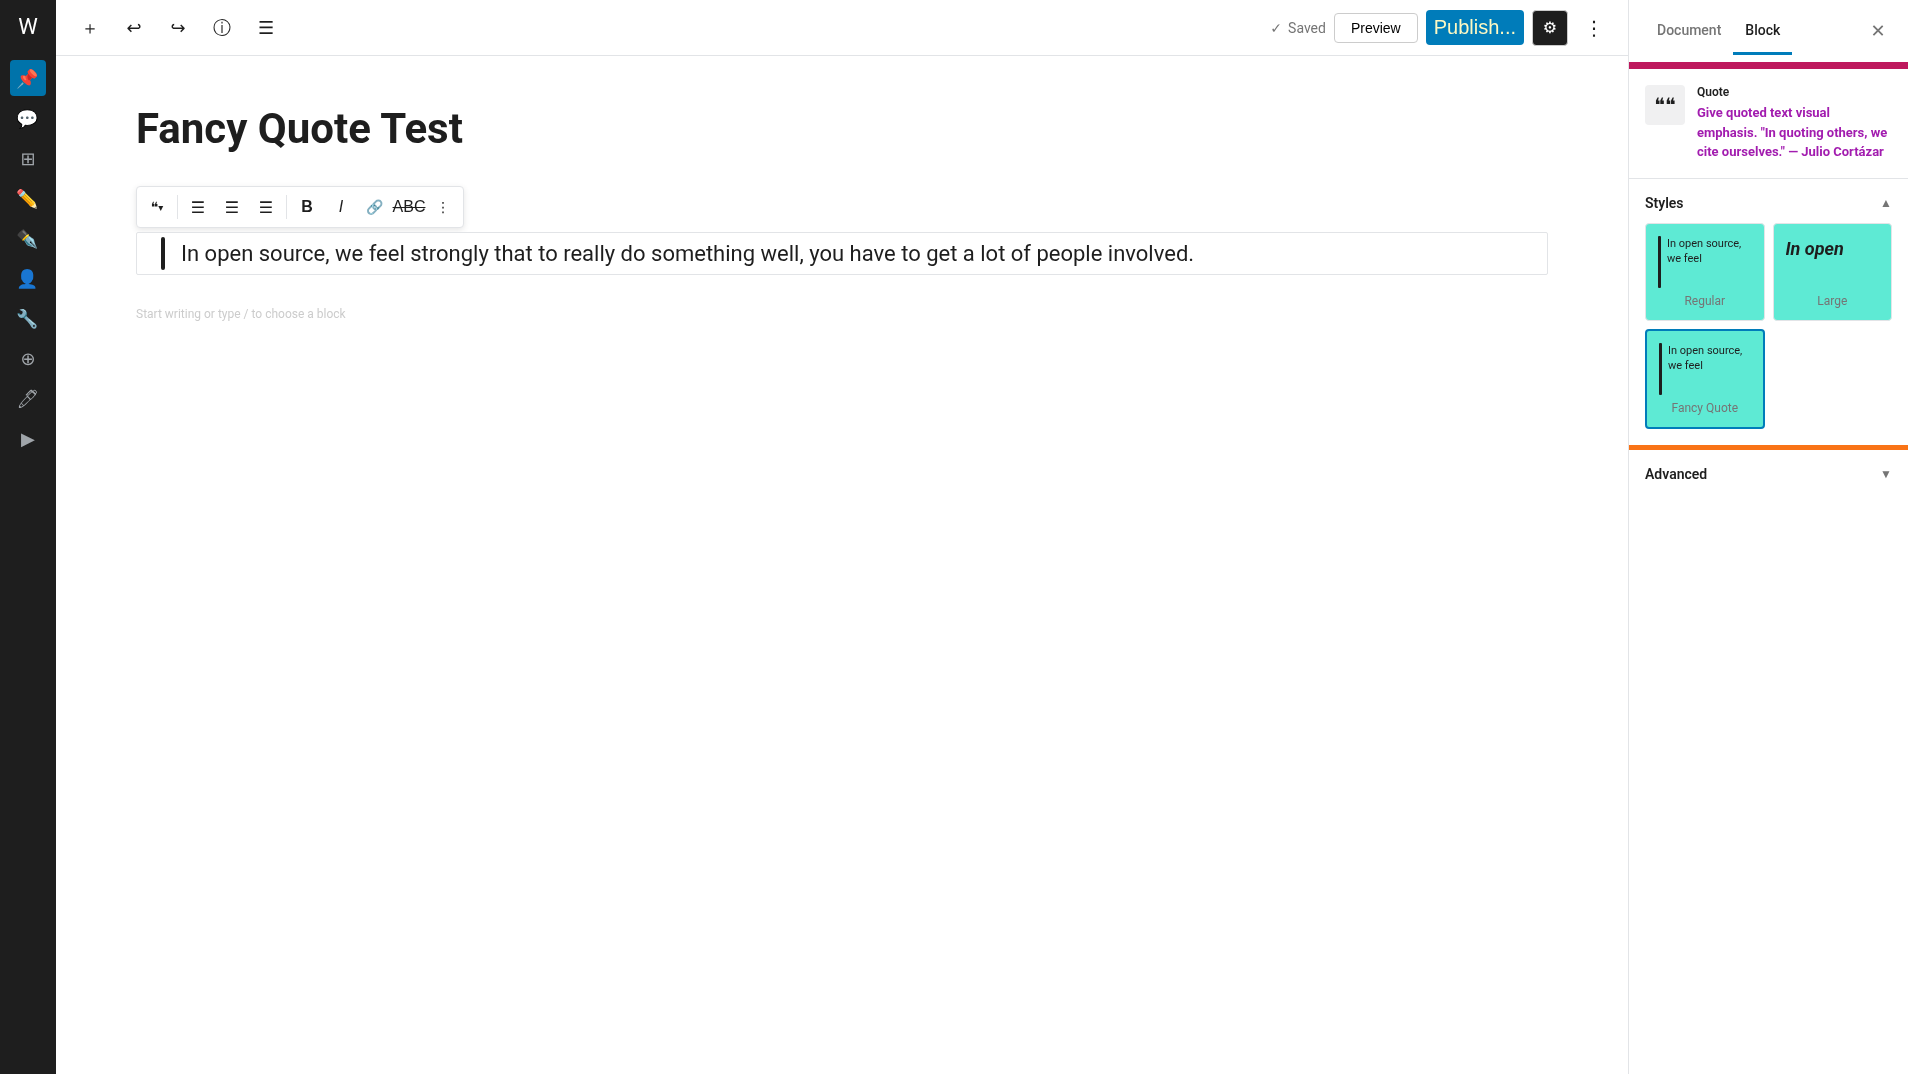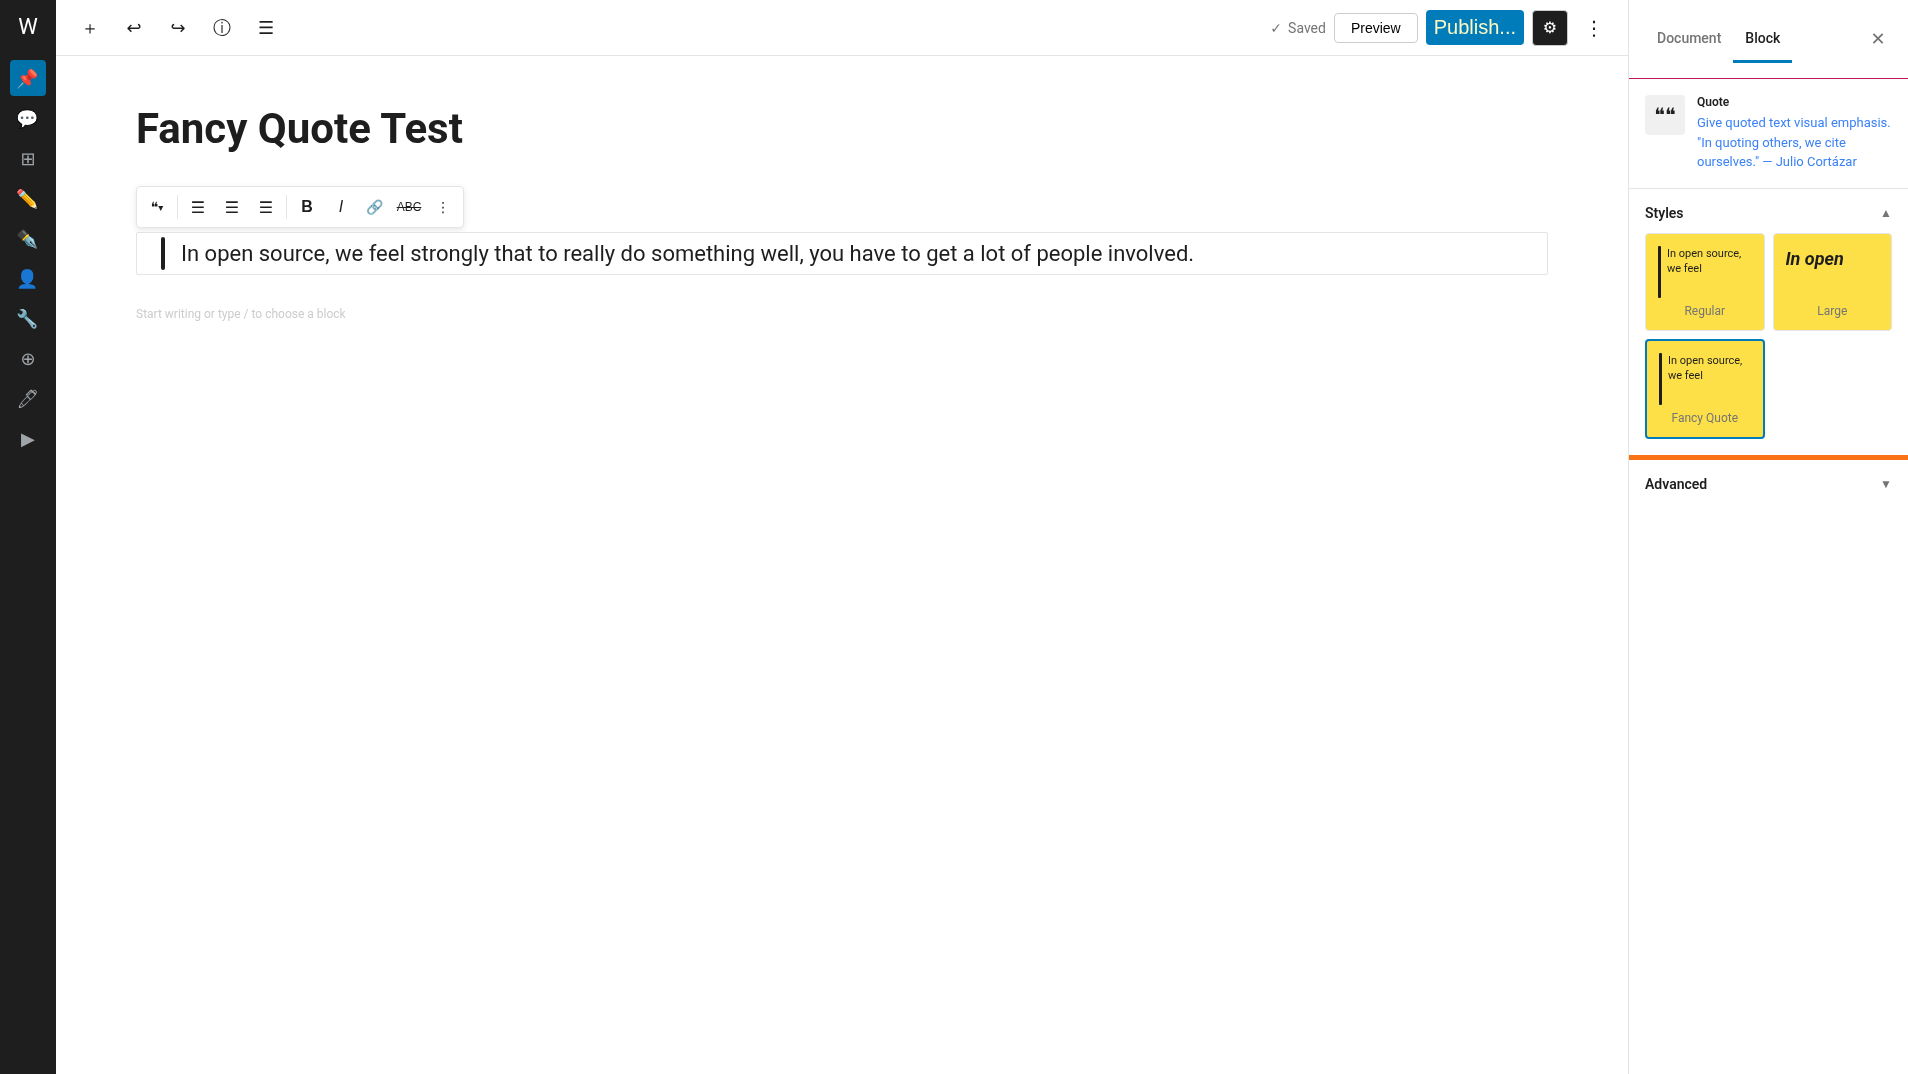--- a/index.html
+++ b/index.html
@@ -207,22 +207,22 @@
       border-left: 1px solid #e2e4e7;
       display: flex;
       flex-direction: column;
       flex-shrink: 0;
     }
 
     
     .panel-tabs {
       display: flex;
       align-items: center;
-      border-bottom: 1px solid #be185d;
-      padding: 16px 16px;
+      border-bottom: 7px solid #be185d;
+      padding: 8px 16px;
     }
     .panel-tab {
       padding: 14px 12px;
       font-size: 14px;
       font-weight: 500;
       color: #757575;
       cursor: pointer;
       border-bottom: 3px solid transparent;
       margin-bottom: -1px;
     }
@@ -265,22 +265,23 @@
       flex-shrink: 0;
     }
     .block-info-text h3 {
       font-size: 12px;
       font-weight: 600;
       color: #1e1e1e;
       margin-bottom: 4px;
     }
     .block-info-text p {
       font-size: 13px;
-      color: #3b82f6;
+      color: #a21caf;
       line-height: 1.5;
+      font-weight: bold;
     }
 
     
     .panel-section {
       padding: 16px;
       border-bottom: 5px solid #f97316;
     }
     .panel-section-header {
       display: flex;
       align-items: center;
@@ -302,21 +303,21 @@
       display: grid;
       grid-template-columns: 1fr 1fr;
       gap: 8px;
       margin-top: 12px;
     }
     .style-option {
       border: 1px solid #e2e4e7;
       border-radius: 4px;
       padding: 12px;
       cursor: pointer;
-      background: #fde047;
+      background: #5eead4;
     }
     .style-option.selected {
       border-color: #007cba;
       border-width: 2px;
     }
     .style-option-preview {
       font-size: 11px;
       line-height: 1.4;
       color: #1e1e1e;
       display: flex;
@@ -415,21 +416,21 @@
           <span style="font-size:10px;">▾</span>
         </button>
         <div class="block-toolbar-divider"></div>
         <button class="block-toolbar-btn" style="font-size:16px;">☰</button>
         <button class="block-toolbar-btn" style="font-size:16px;">☰</button>
         <button class="block-toolbar-btn" style="font-size:16px;">☰</button>
         <div class="block-toolbar-divider"></div>
         <button class="block-toolbar-btn bold">B</button>
         <button class="block-toolbar-btn italic">I</button>
         <button class="block-toolbar-btn">🔗</button>
-        <button class="block-toolbar-btn" style="text-decoration:line-through;font-size:12px;">ABC</button>
+        <button class="block-toolbar-btn" style="text-decoration:line-through;font-size:16px;">ABC</button>
         <button class="block-toolbar-btn">⋮</button>
       </div>
     </div>
 
     <div class="quote-block">
       <div class="quote-content">
         <div class="quote-bar"></div>
         <div class="quote-text">In open source, we feel strongly that to really do something well, you have to get a lot of people involved.</div>
       </div>
     </div>

